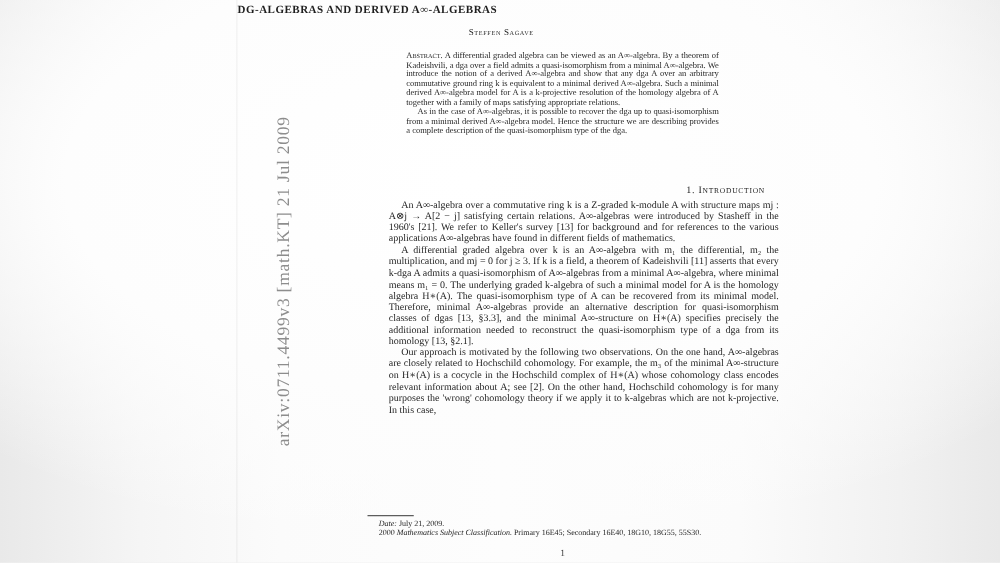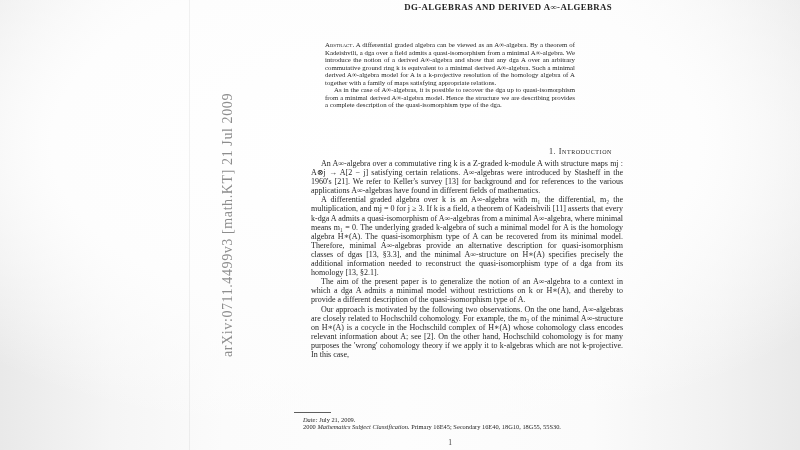--- a/index.html
+++ b/index.html
@@ -26,21 +26,21 @@
     transform: translate(-50%, -50%) rotate(-90deg);
     white-space: nowrap;
     font-size: 14px; letter-spacing: 0.6px;
     color: #8d8d8d;
   }
   .page { position: absolute; left: 190px; top: 0; width: 422px; height: 450px; }
   .sc { font-variant: small-caps; }
   .it { font-style: italic; }
   .title {
     position: absolute; top: 2px; left: 0; width: 422px; margin: 0;
-    text-align: right; font-size: 8.8px; font-weight: bold; letter-spacing: 0.4px;
+    text-align: left; font-size: 8.8px; font-weight: bold; letter-spacing: 0.4px;
   }
   .author {
     position: absolute; top: 22px; left: 0; width: 422px;
     text-align: center; font-size: 7.2px; font-variant: small-caps; letter-spacing: 0.5px;
   }
   .abstract {
     position: absolute; top: 41px; left: 135px; width: 250px;
     font-size: 6.8px; line-height: 7.5px; text-align: justify;
   }
   .abstract p { margin: 0; }
@@ -75,33 +75,33 @@
 <div class="canvas">
 
   <div class="page-edge"></div>
 
   <div class="arxiv-stamp">arXiv:0711.4499v3  [math.KT]  21 Jul 2009</div>
 
   <div class="page">
 
     <h1 class="title">DG-ALGEBRAS AND DERIVED A∞-ALGEBRAS</h1>
 
+    <div class="author">Steffen Sagave</div>
 
     <div class="abstract">
       <p><span class="abs-label">Abstract.</span>
         <span>A differential graded algebra can be viewed as an A∞-algebra. By a theorem of Kadeishvili, a dga over a field admits a quasi-isomorphism from a minimal A∞-algebra. We introduce the notion of a derived A∞-algebra and show that any dga A over an arbitrary commutative ground ring k is equivalent to a minimal derived A∞-algebra. Such a minimal derived A∞-algebra model for A is a k-projective resolution of the homology algebra of A together with a family of maps satisfying appropriate relations.</span></p>
       <p class="indent">As in the case of A∞-algebras, it is possible to recover the dga up to quasi-isomorphism from a minimal derived A∞-algebra model. Hence the structure we are describing provides a complete description of the quasi-isomorphism type of the dga.</p>
     </div>
 
     <div class="section-heading sc">1. Introduction</div>
 
     <div class="body-text">
       <p>An A∞-algebra over a commutative ring k is a Z-graded k-module A with structure maps mj : A⊗j → A[2 − j] satisfying certain relations. A∞-algebras were introduced by Stasheff in the 1960's [21]. We refer to Keller's survey [13] for background and for references to the various applications A∞-algebras have found in different fields of mathematics.</p>
       <p>A differential graded algebra over k is an A∞-algebra with m₁ the differential, m₂ the multiplication, and mj = 0 for j ≥ 3. If k is a field, a theorem of Kadeishvili [11] asserts that every k-dga A admits a quasi-isomorphism of A∞-algebras from a minimal A∞-algebra, where minimal means m₁ = 0. The underlying graded k-algebra of such a minimal model for A is the homology algebra H∗(A). The quasi-isomorphism type of A can be recovered from its minimal model. Therefore, minimal A∞-algebras provide an alternative description for quasi-isomorphism classes of dgas [13, §3.3], and the minimal A∞-structure on H∗(A) specifies precisely the additional information needed to reconstruct the quasi-isomorphism type of a dga from its homology [13, §2.1].</p>
-      <p>The aim of the present paper is to generalize the notion of an A∞-algebra to a context in which a dga A admits a minimal model without restrictions on k or H∗(A), and thereby to provide a different description of the quasi-isomorphism type of A.</p>
       <p>Our approach is motivated by the following two observations. On the one hand, A∞-algebras are closely related to Hochschild cohomology. For example, the m₃ of the minimal A∞-structure on H∗(A) is a cocycle in the Hochschild complex of H∗(A) whose cohomology class encodes relevant information about A; see [2]. On the other hand, Hochschild cohomology is for many purposes the 'wrong' cohomology theory if we apply it to k-algebras which are not k-projective. In this case,</p>
     </div>
 
     <div class="footnote-rule"></div>
 
     <div class="footnote">
       <p><span class="it">Date:</span>
         <span>July 21, 2009.</span></p>
       <p><span>2000</span>
         <span class="it">Mathematics Subject Classification.</span>

